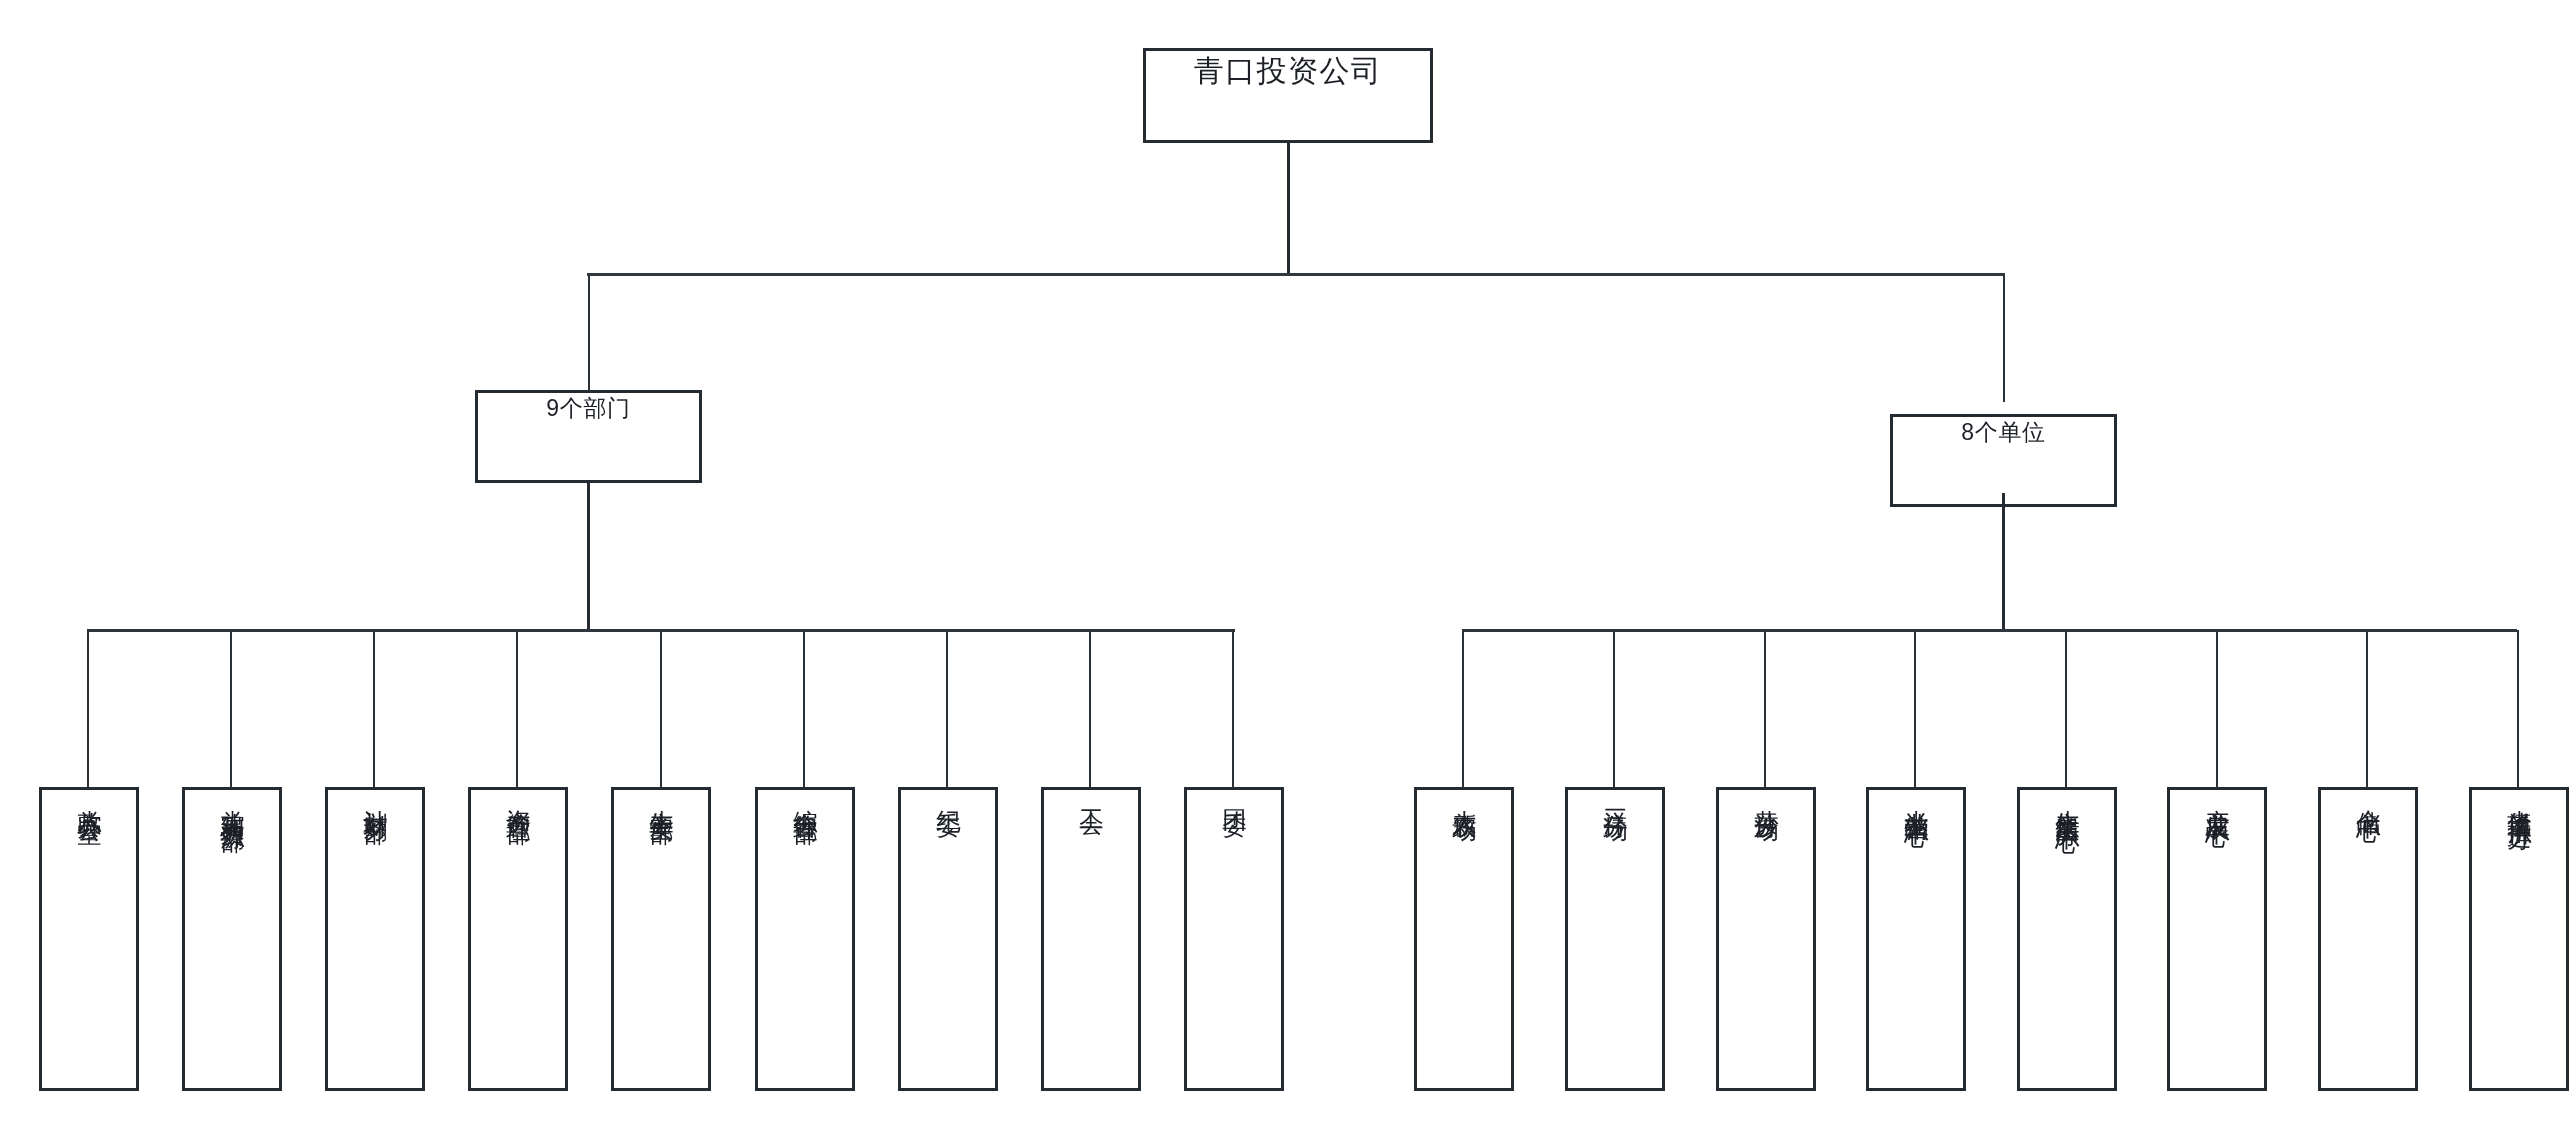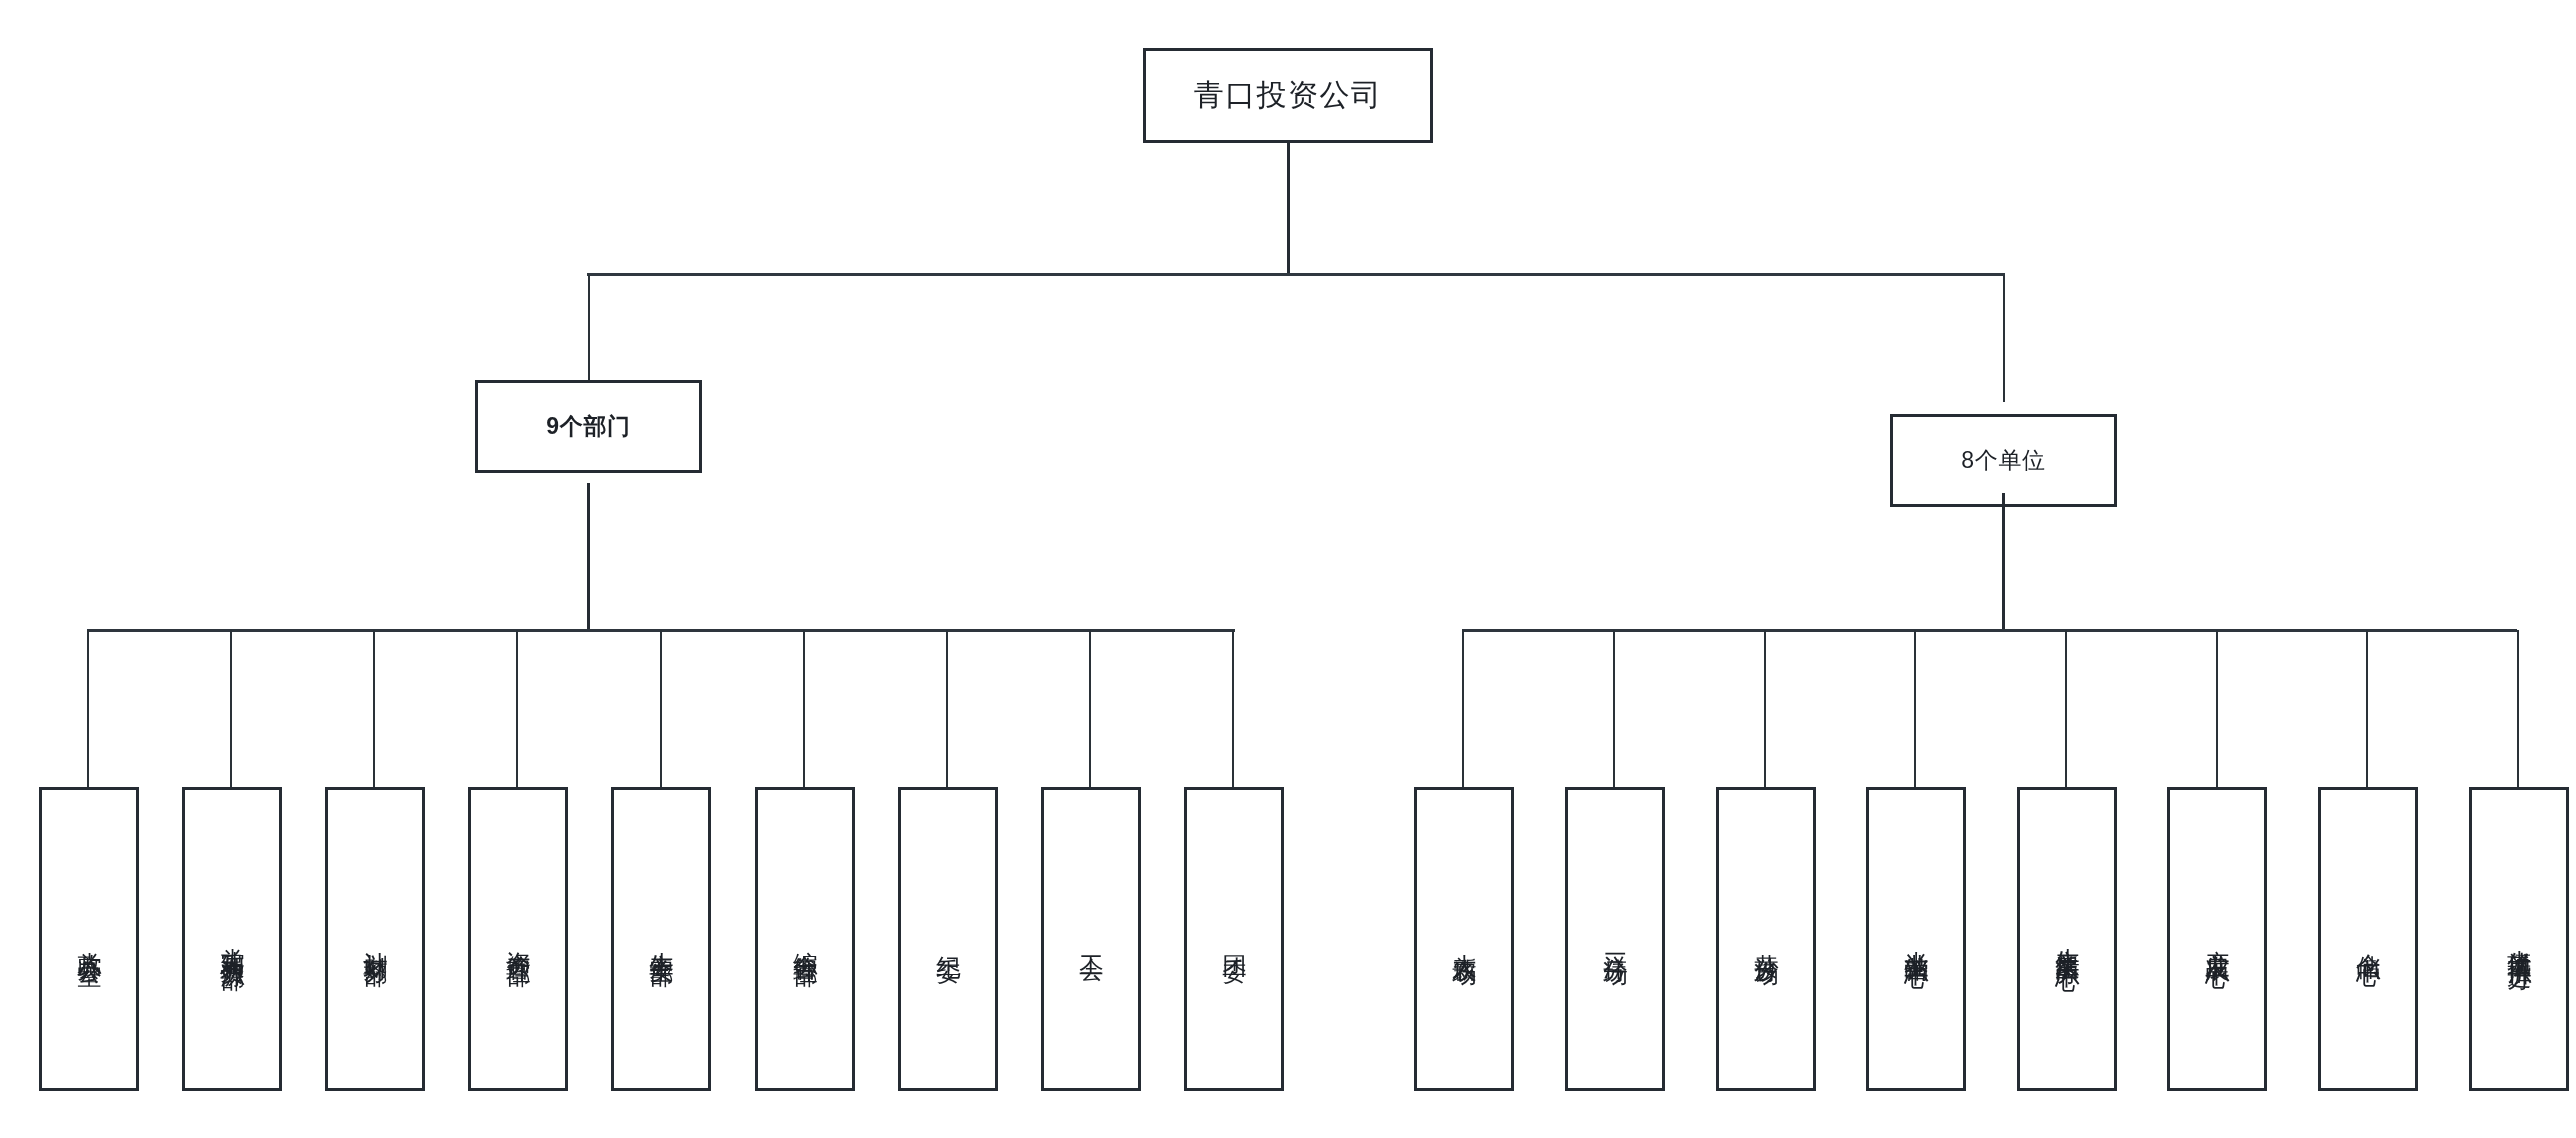--- a/index.html
+++ b/index.html
@@ -18,39 +18,38 @@
     overflow: hidden;
   }
 
   
   .node {
     position: absolute;
     box-sizing: border-box;
     background: #ffffff;
     border: 3.4px solid #252b33;
     display: flex;
-    align-items: center;
     justify-content: center;
     color: #1d2127;
   }
   .node.root {
     left: 1143px;
     top: 48px;
     width: 290px;
     height: 95px;
     font-size: 30px;
     letter-spacing: 1.4px;
   }
   .node.mid {
     width: 227px;
     height: 93px;
     font-size: 23px;
     letter-spacing: 0.7px;
   }
-  .node.mid-left  { left: 475px;  top: 380px; font-weight: bold; }
+  .node.mid-left  { left: 475px;  top: 390px; }
   .node.mid-right { left: 1890px; top: 400px; margin-top: 14px; }
 
   .node.leaf {
     top: 787px;
     width: 100px;
     height: 304px;
     border-width: 3.4px;
     font-size: 24.4px;
   }
   .leaf-label {

